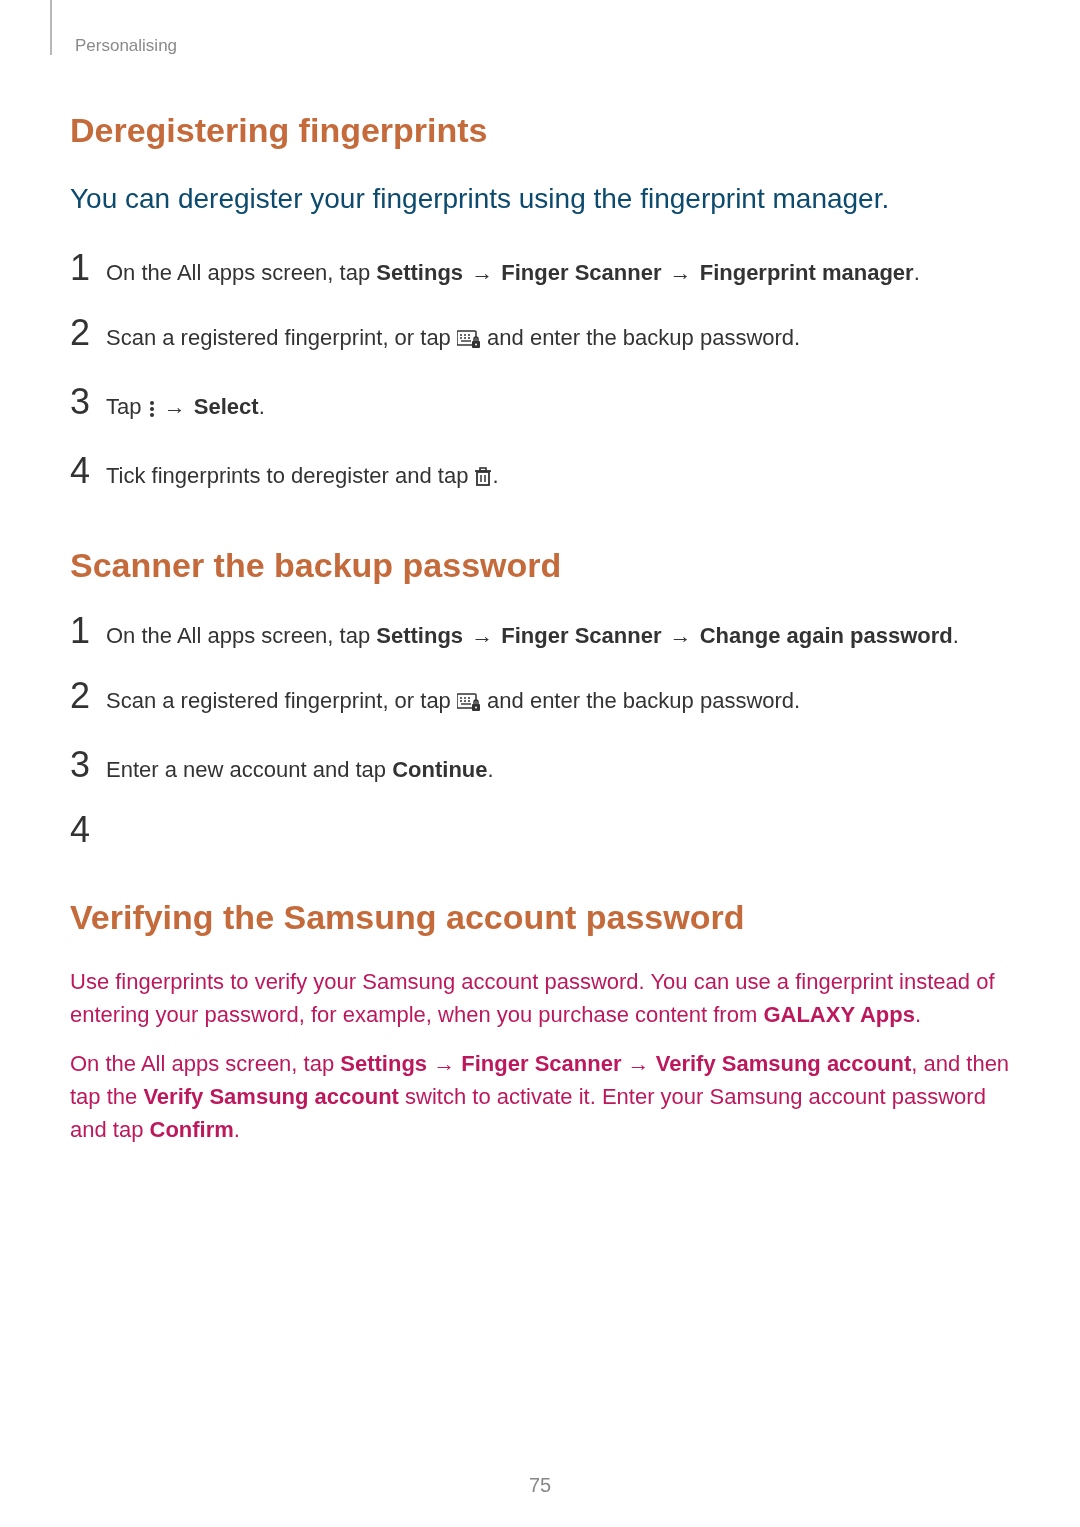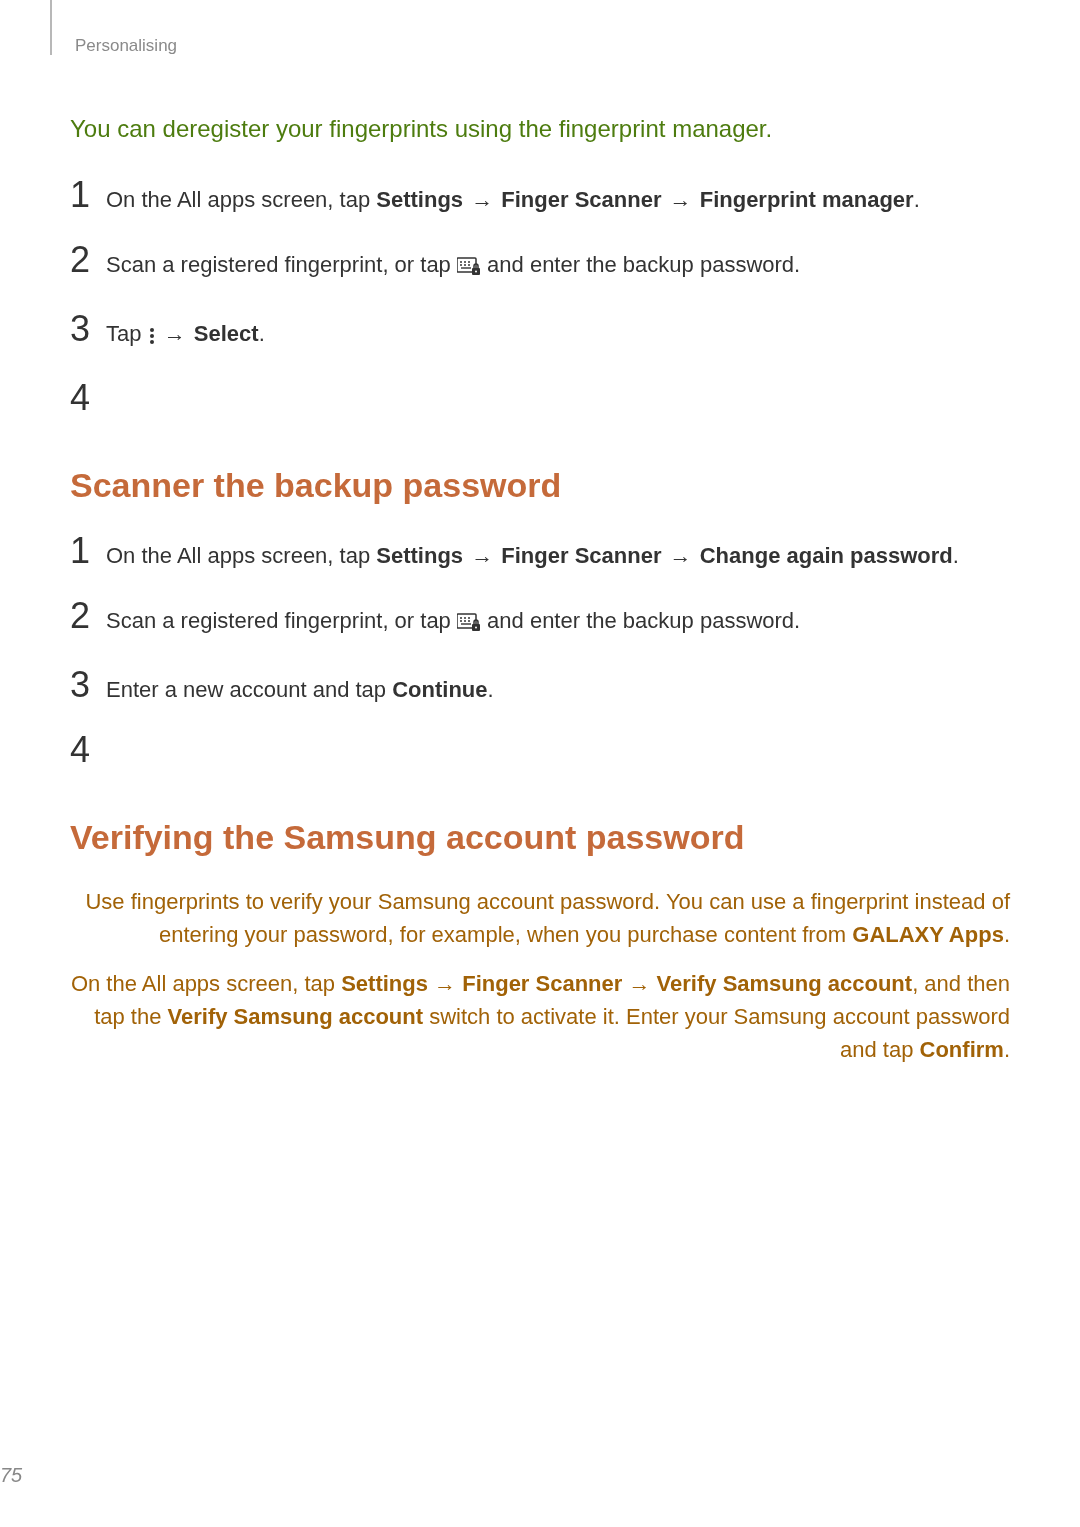--- a/index.html
+++ b/index.html
@@ -32,22 +32,22 @@
       margin-left: 5px;
       margin-bottom: 55px;
     }
     .section-heading {
       color: #c56a3a;
       font-size: 34px;
       font-weight: 700;
       margin-bottom: 28px;
     }
     .intro-text {
-      color: #4d7c0f;
-      font-size: 24px;
+      color: #0c4a6e;
+      font-size: 28px;
       line-height: 1.5;
       margin-bottom: 30px;
     }
     .steps {
       margin-bottom: 50px;
     }
     .step {
       display: flex;
       align-items: baseline;
       margin-bottom: 26px;
@@ -70,45 +70,45 @@
       font-weight: 700;
     }
     .arrow {
       margin: 0 2px;
     }
     .icon-inline {
       display: inline-block;
       vertical-align: -4px;
     }
     .para {
-      color: #a16207;
+      color: #be185d;
       font-size: 22px;
       line-height: 1.5;
       margin-bottom: 16px;
-      text-align: right;
     }
     .page-number {
       position: absolute;
-      bottom: 40px;
+      bottom: 30px;
       left: 0;
       right: 0;
+      text-align: center;
       color: #888;
       font-size: 20px;
-      font-style: italic;
     }
   </style>
 </head>
 <body>
 
 <div class="header-rule"></div>
 
 <div class="page">
 
   <div class="header-label">Personalising</div>
 
+  <div class="section-heading">Deregistering fingerprints</div>
   <div class="intro-text">You can deregister your fingerprints using the fingerprint manager.</div>
   <div class="steps">
     <div class="step">
       <div class="step-num">1</div>
       <div class="step-body">
         <span>On the All apps screen, tap </span><span class="bold">Settings</span><span class="arrow"> → </span><span class="bold">Finger Scanner</span><span class="arrow"> → </span><span class="bold">Fingerprint manager</span><span>.</span>
       </div>
     </div>
     <div class="step">
       <div class="step-num">2</div>
@@ -137,20 +137,31 @@
           <svg width="8" height="18" viewBox="0 0 8 18">
             <circle cx="4" cy="3" r="2" fill="#333"></circle>
             <circle cx="4" cy="9" r="2" fill="#333"></circle>
             <circle cx="4" cy="15" r="2" fill="#333"></circle>
           </svg>
         </span><span class="arrow"> → </span><span class="bold">Select</span><span>.</span>
       </div>
     </div>
     <div class="step">
       <div class="step-num">4</div>
+      <div class="step-body">
+        <span>Tick fingerprints to deregister and tap </span><span class="icon-inline">
+          <svg width="18" height="20" viewBox="0 0 18 20">
+            <rect x="3" y="5" width="12" height="13" fill="none" stroke="#333" stroke-width="1.8"></rect>
+            <line x1="1" y1="4" x2="17" y2="4" stroke="#333" stroke-width="1.8"></line>
+            <rect x="6" y="1" width="6" height="3" fill="none" stroke="#333" stroke-width="1.6"></rect>
+            <line x1="7" y1="8" x2="7" y2="15" stroke="#333" stroke-width="1.5"></line>
+            <line x1="11" y1="8" x2="11" y2="15" stroke="#333" stroke-width="1.5"></line>
+          </svg>
+        </span><span>.</span>
+      </div>
     </div>
   </div>
 
   <div class="section-heading">Scanner the backup password</div>
   <div class="steps">
     <div class="step">
       <div class="step-num">1</div>
       <div class="step-body">
         <span>On the All apps screen, tap </span><span class="bold">Settings</span><span class="arrow"> → </span><span class="bold">Finger Scanner</span><span class="arrow"> → </span><span class="bold">Change again password</span><span>.</span>
       </div>

